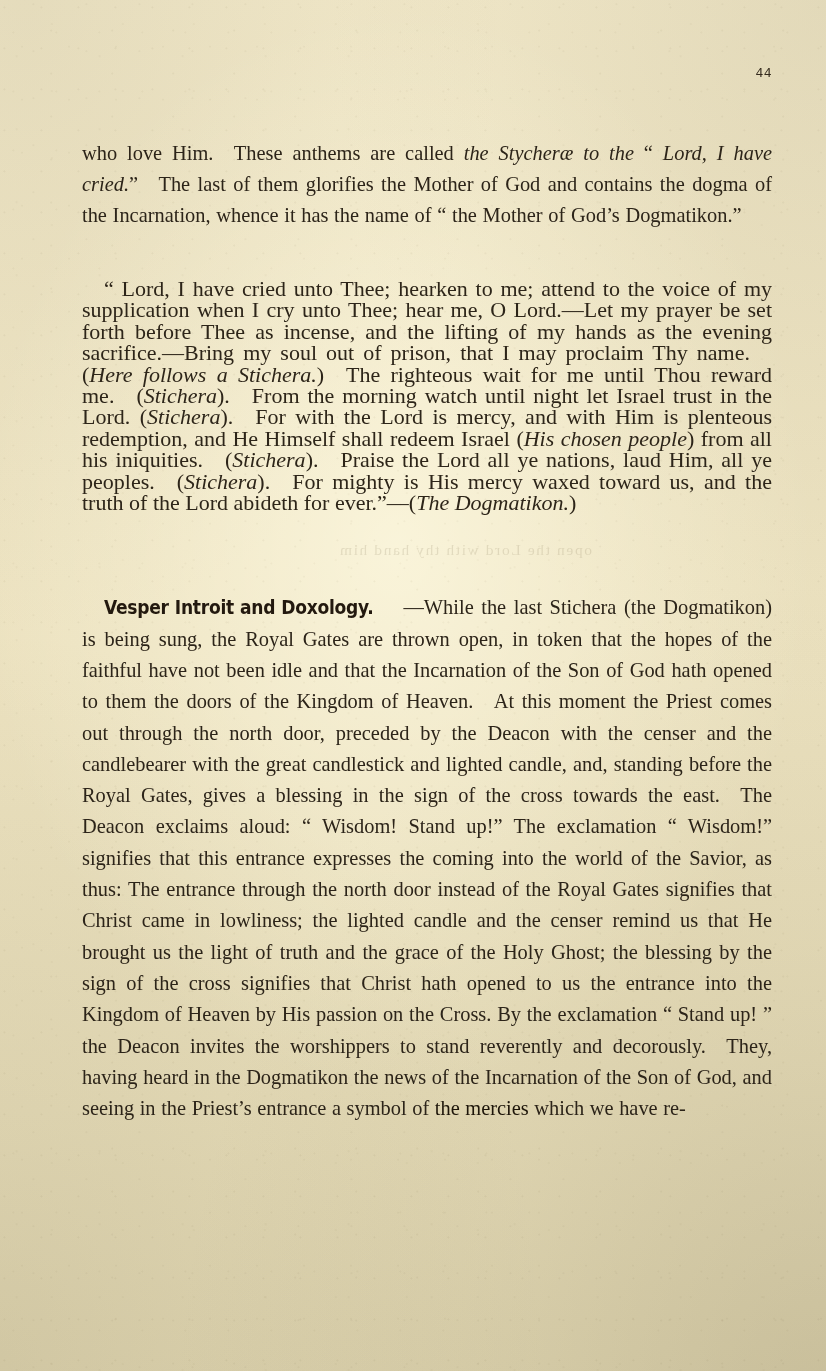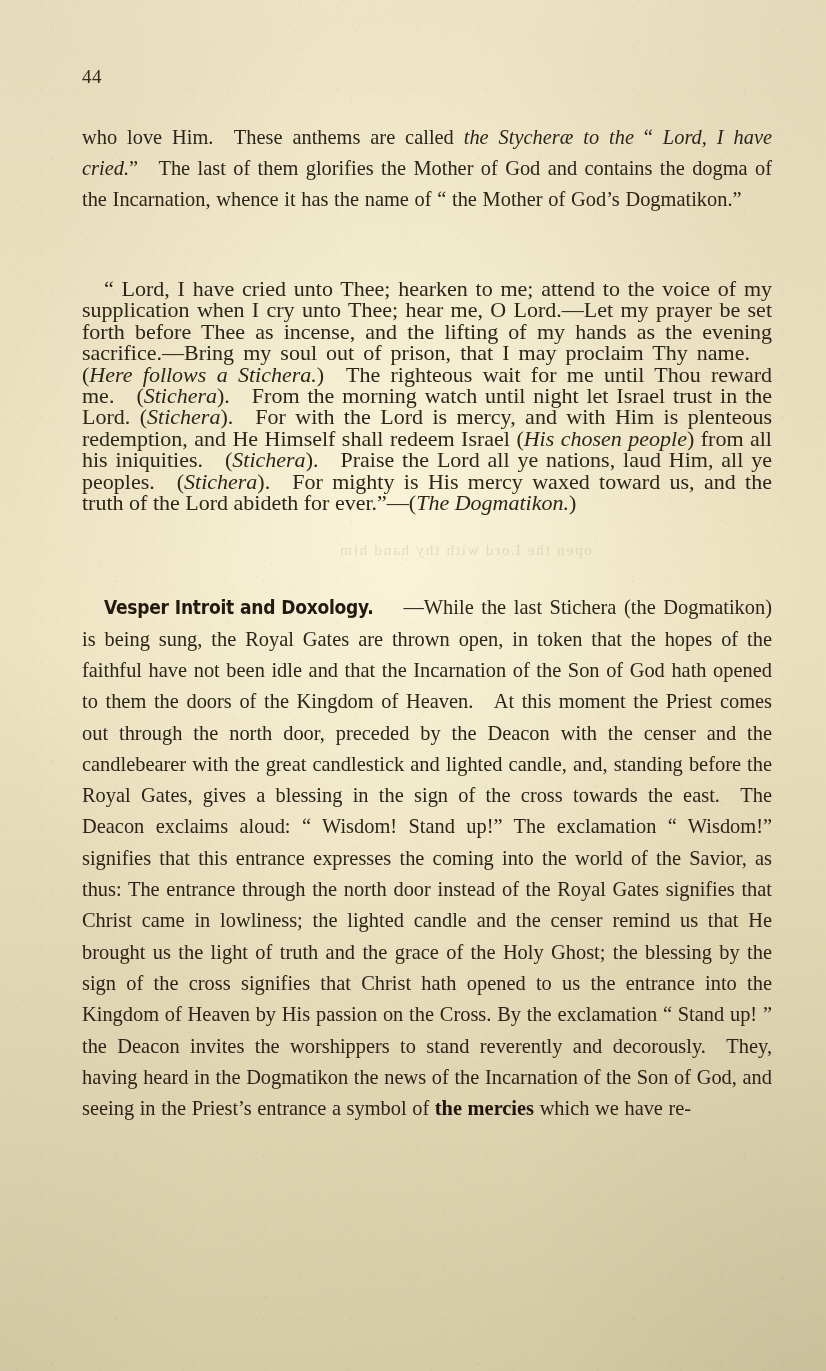--- a/index.html
+++ b/index.html
@@ -68,30 +68,31 @@
     left: 82px;
     top: 0;
     width: 690px;
   }
 
   .folio {
     position: absolute;
     top: 66px;
     left: 0;
     width: 690px;
-    text-align: left;
-    font-size: 19px;
+    text-align: right;
+    font-size: 13px;
     letter-spacing: 0.5px;
     color: #33291c;
+    font-family: Liberation Mono, monospace;
   }
 
   
   .lead {
     position: absolute;
-    top: 114px;
+    top: 130px;
     left: 0;
     width: 690px;
     font-size: 20.4px;
     line-height: 31.2px;
     text-align: justify;
     text-align-last: left;
     word-spacing: 0.6px;
     color: #2c2419;
     margin-top: 8px;
   }
@@ -130,21 +131,21 @@
     font-size: 19px;
     letter-spacing: -0.3px;
     transform: scaleX(0.90);
     transform-origin: left center;
     display: inline-block;
     color: #23190f;
   }
 
   i, .it { font-style: italic; }
 
-  .heavy { color: #1d1509; font-weight: 700; }
+  .heavy { color: #1d1509; font-weight: 400; }
 
   .indent { display: inline-block; width: 22px; }
 </style>
 </head>
 <body>
 
 <div class="page">
 
   <div class="grain"></div>
 

